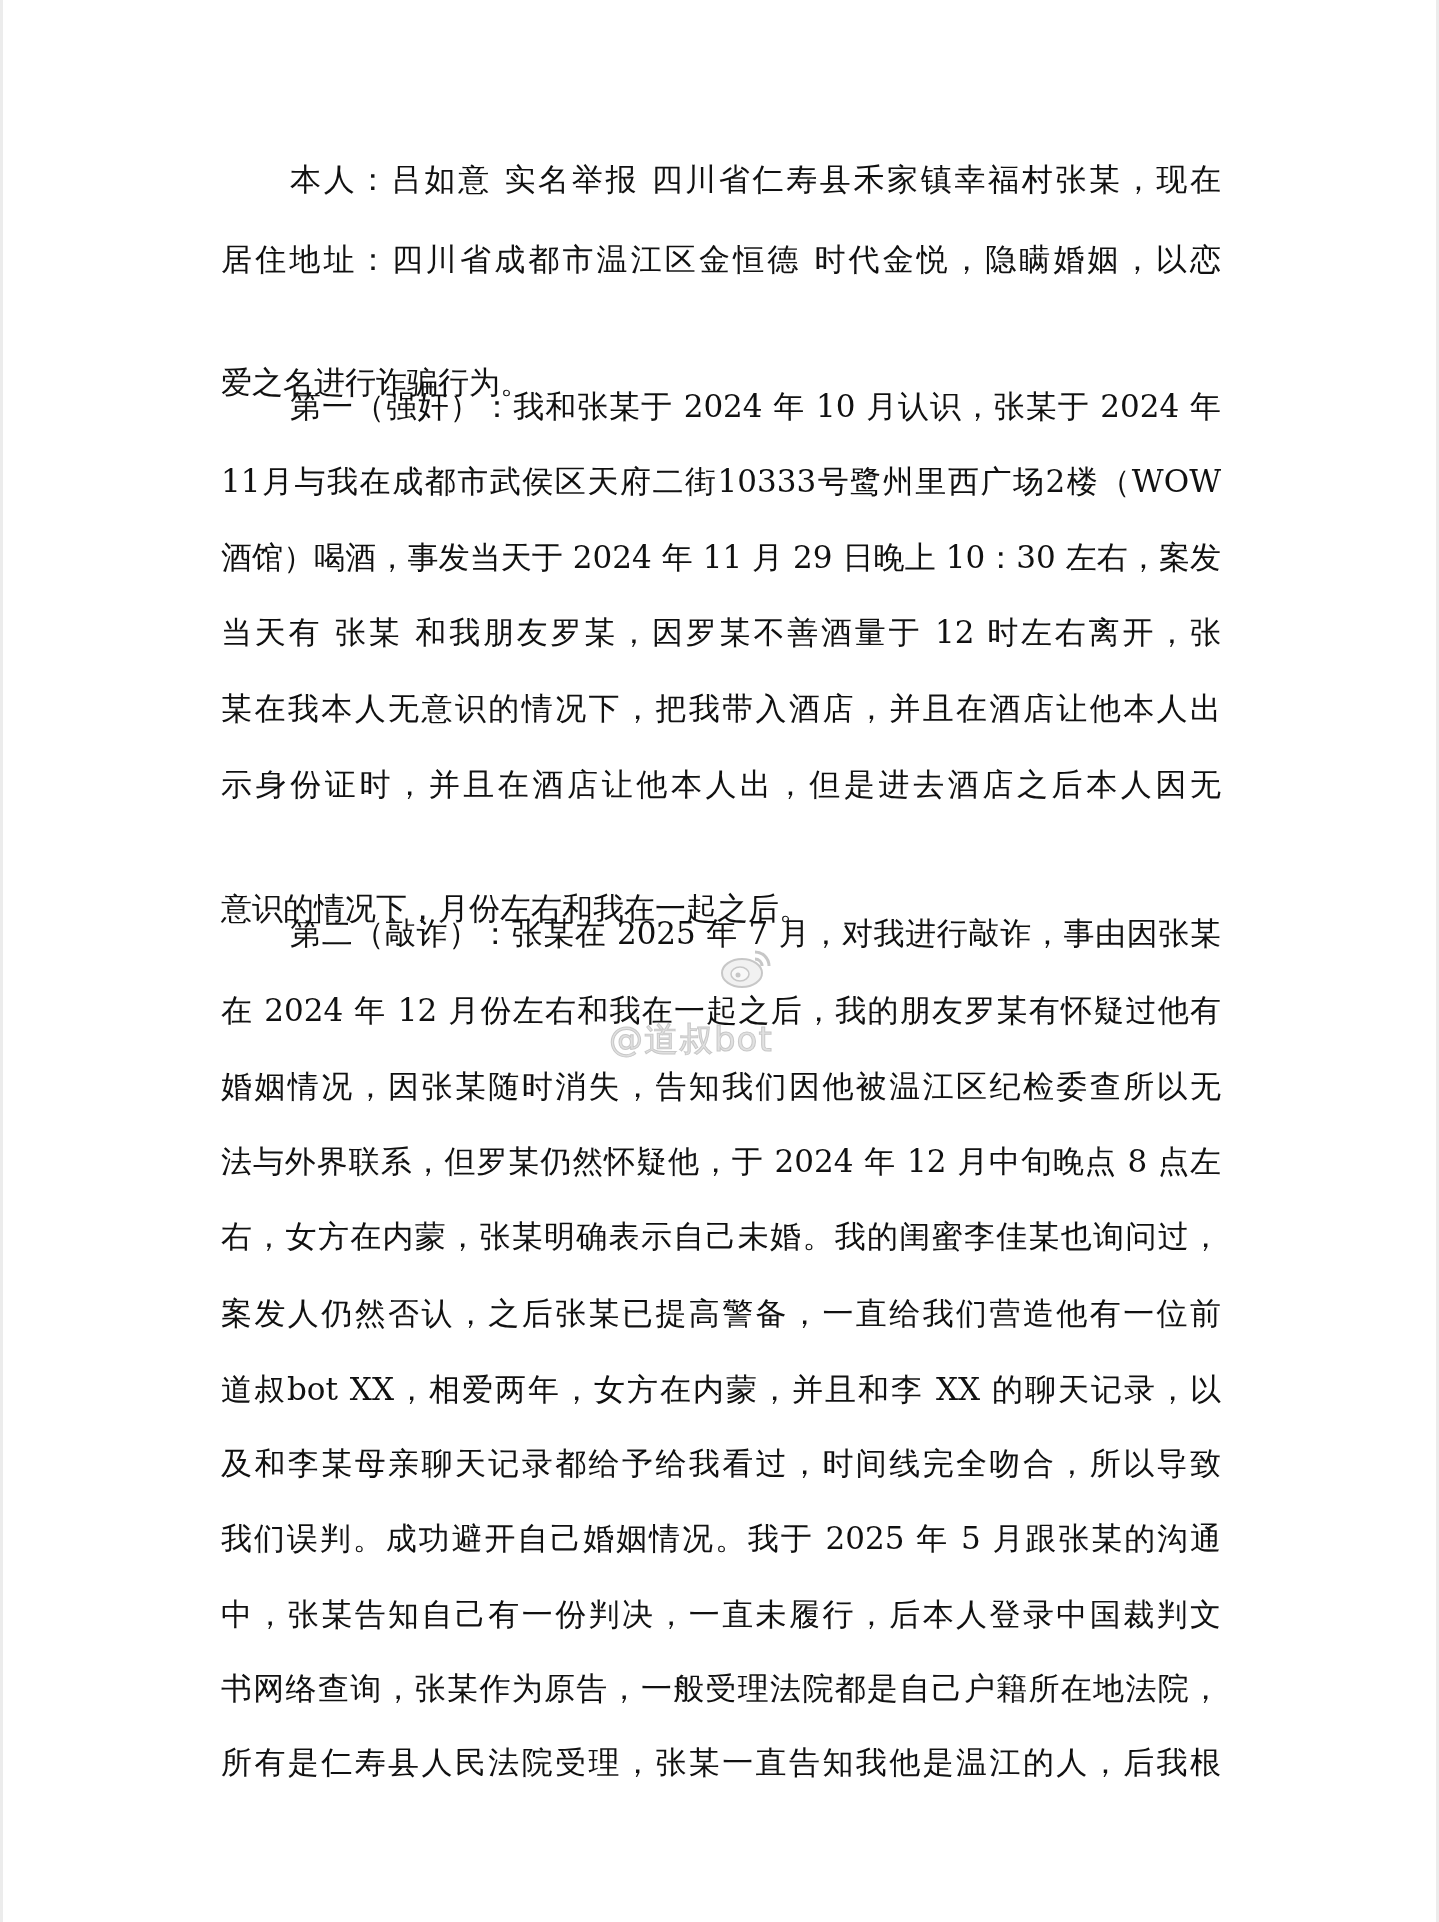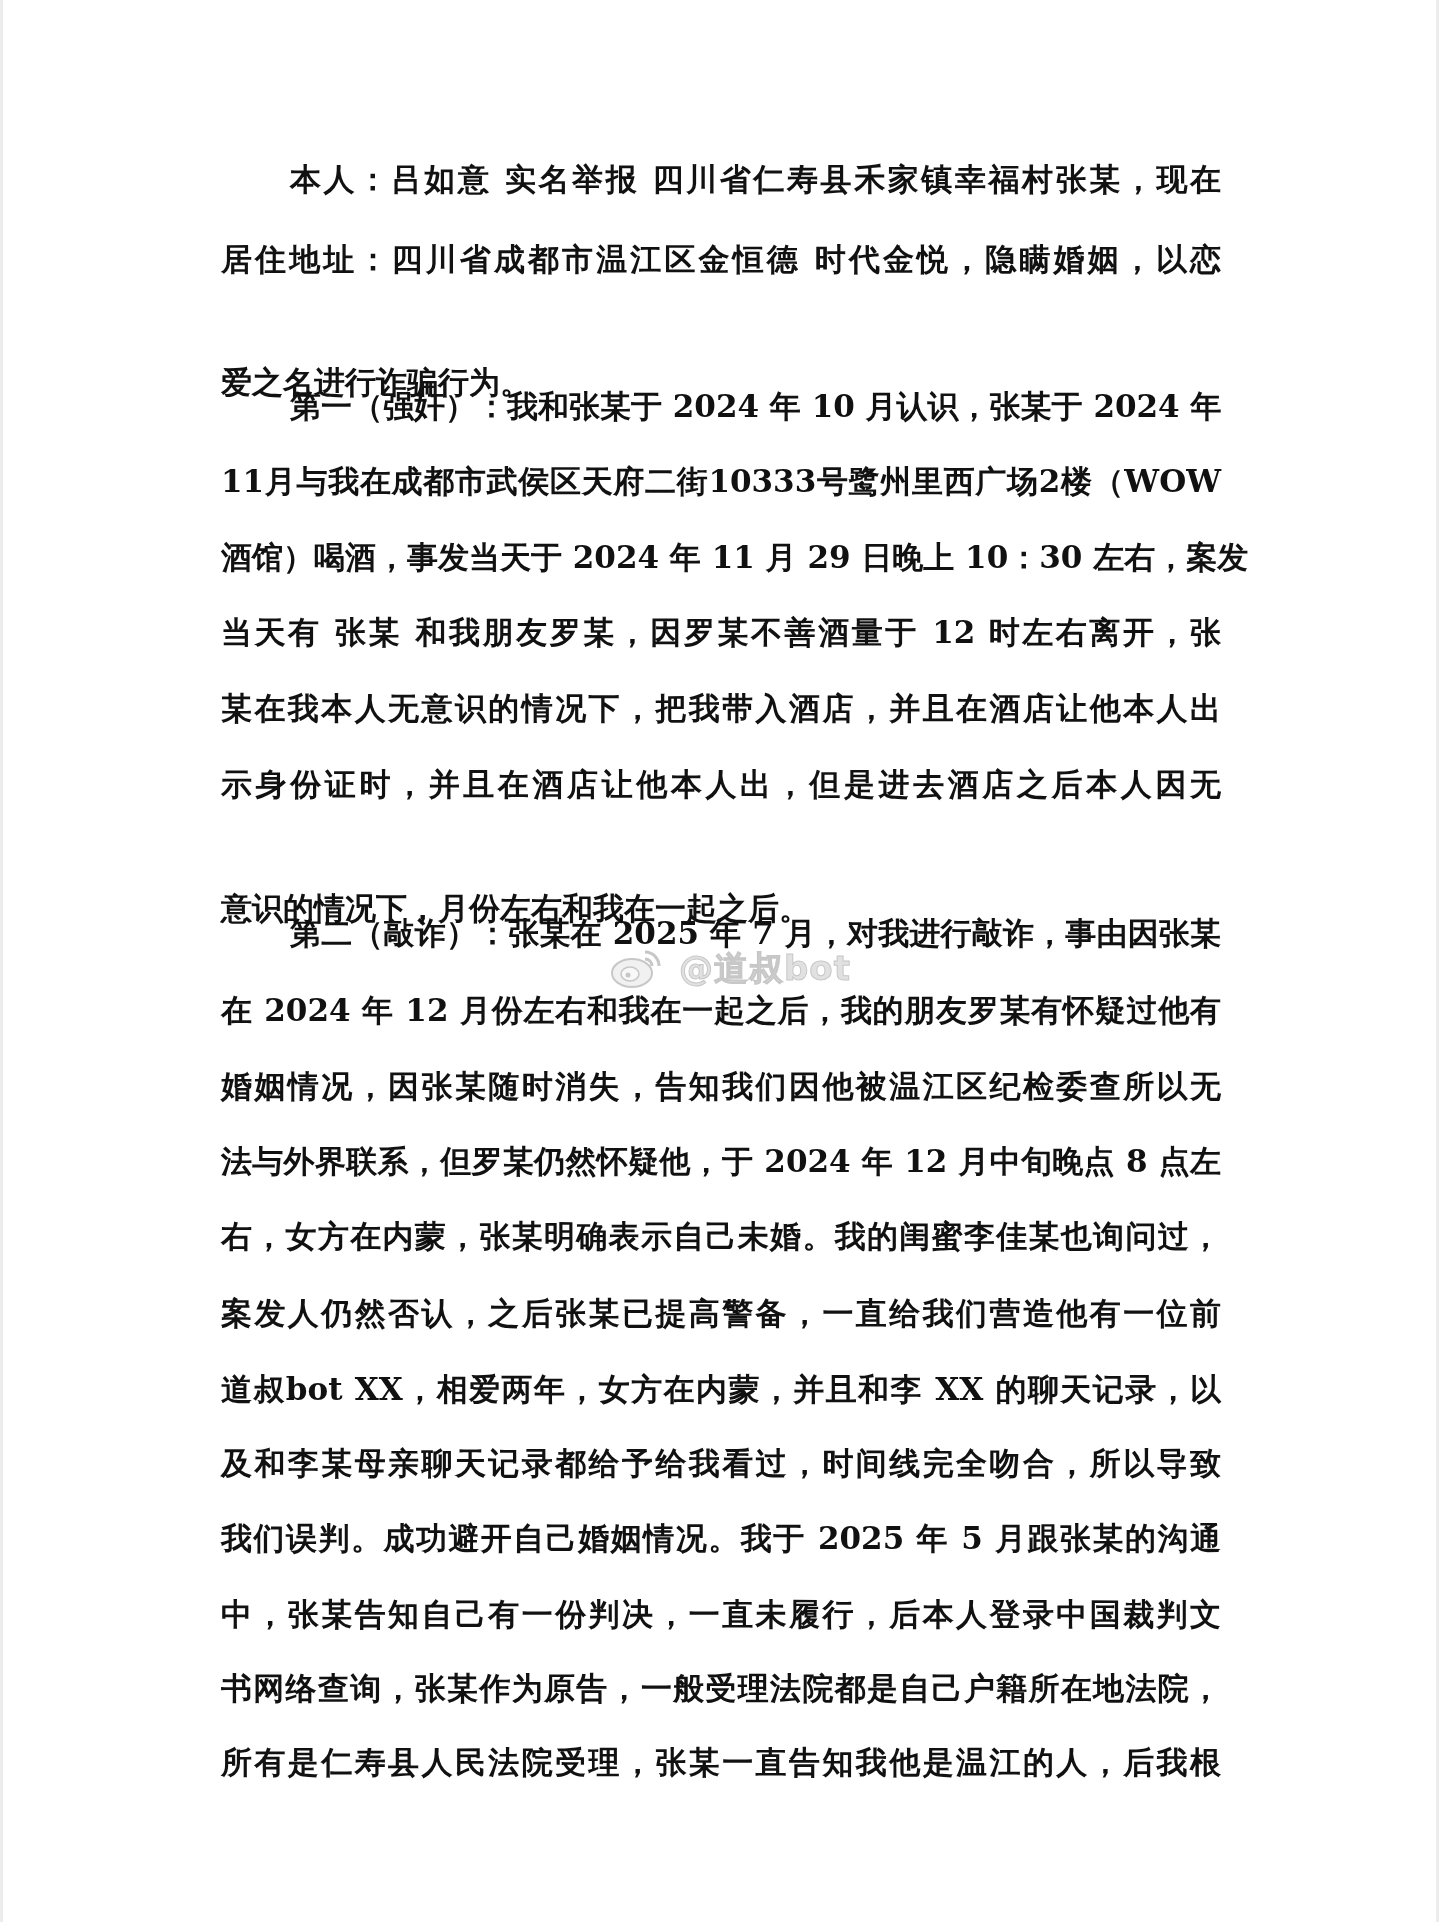--- a/index.html
+++ b/index.html
@@ -25,21 +25,20 @@
       position: absolute;
       right: 0; top: 0;
       width: 3px; height: 1922px;
       background: #ececec;
     }
     .page {
       position: absolute;
       left: 3px; top: 0;
       width: 1433px; height: 1922px;
       background: #ffffff;
-      font-weight: bold;
     }
     .line {
       position: absolute;
       left: 218px;
       width: 1000px;
       height: 40px;
       line-height: 40px;
       font-size: 31px;
       white-space: nowrap;
       text-align: justify;
@@ -53,24 +52,25 @@
     .line.last {
       text-align-last: left;
       margin-top: 48px;
     }
     .watermark {
       position: absolute;
       left: 606px;
       top: 946px;
       height: 56px;
       display: flex;
-      align-items: flex-start;
-      gap: 16px;
+      align-items: flex-end;
+      gap: 23px;
       opacity: 0.55;
       pointer-events: none;
+      flex-direction: column;
     }
     .watermark-text {
       font-family: "DejaVu Sans", "Liberation Sans", sans-serif;
       font-size: 34px;
       color: #c9c9c9;
       -webkit-text-stroke: 1px #9a9a9a;
       letter-spacing: 1px;
     }
   </style>
 </head>

